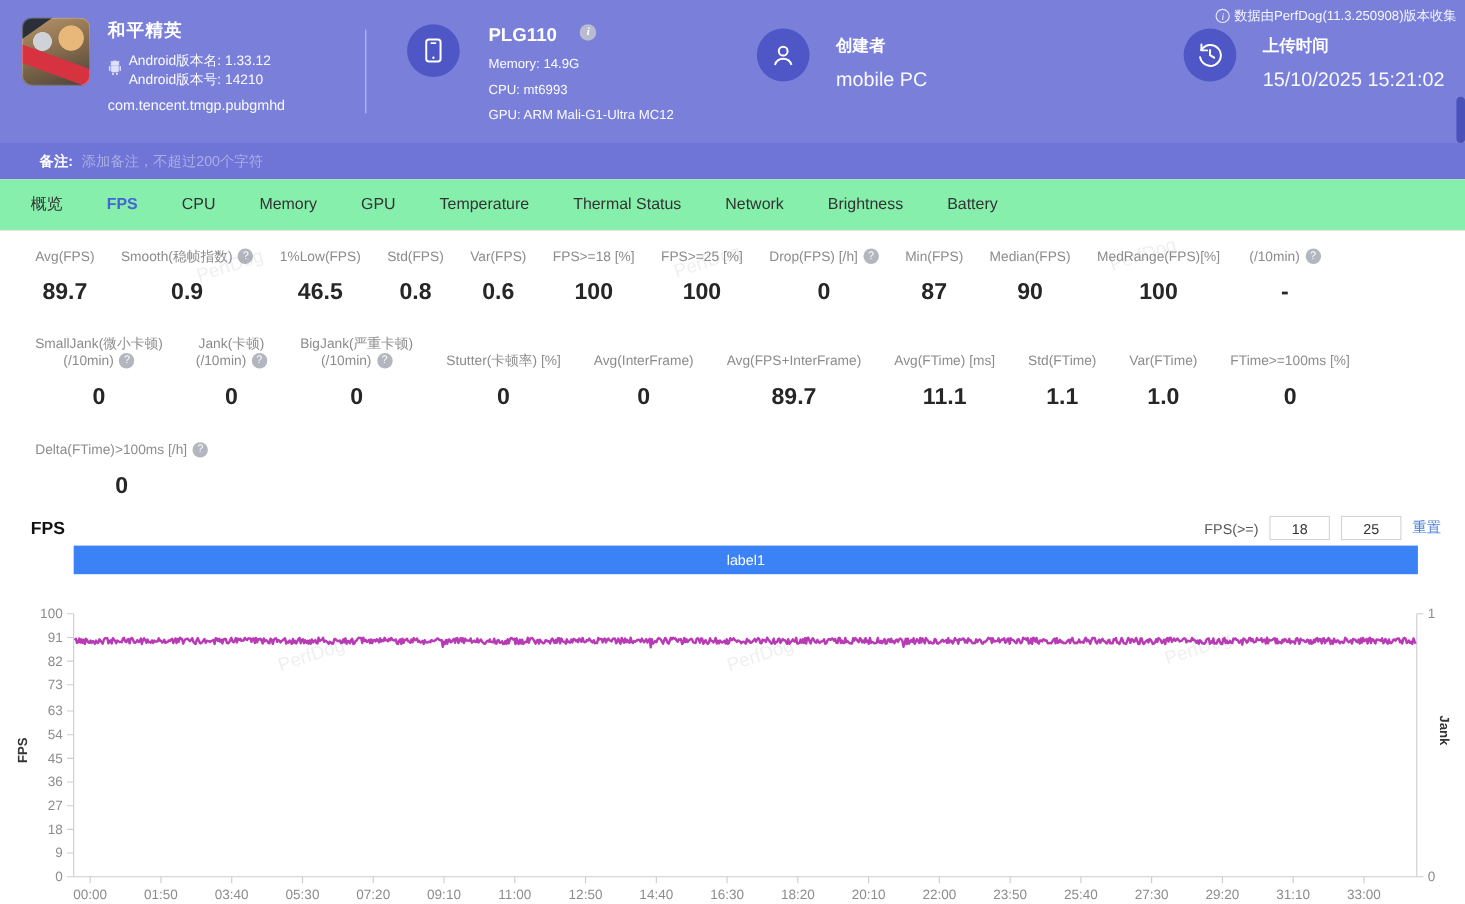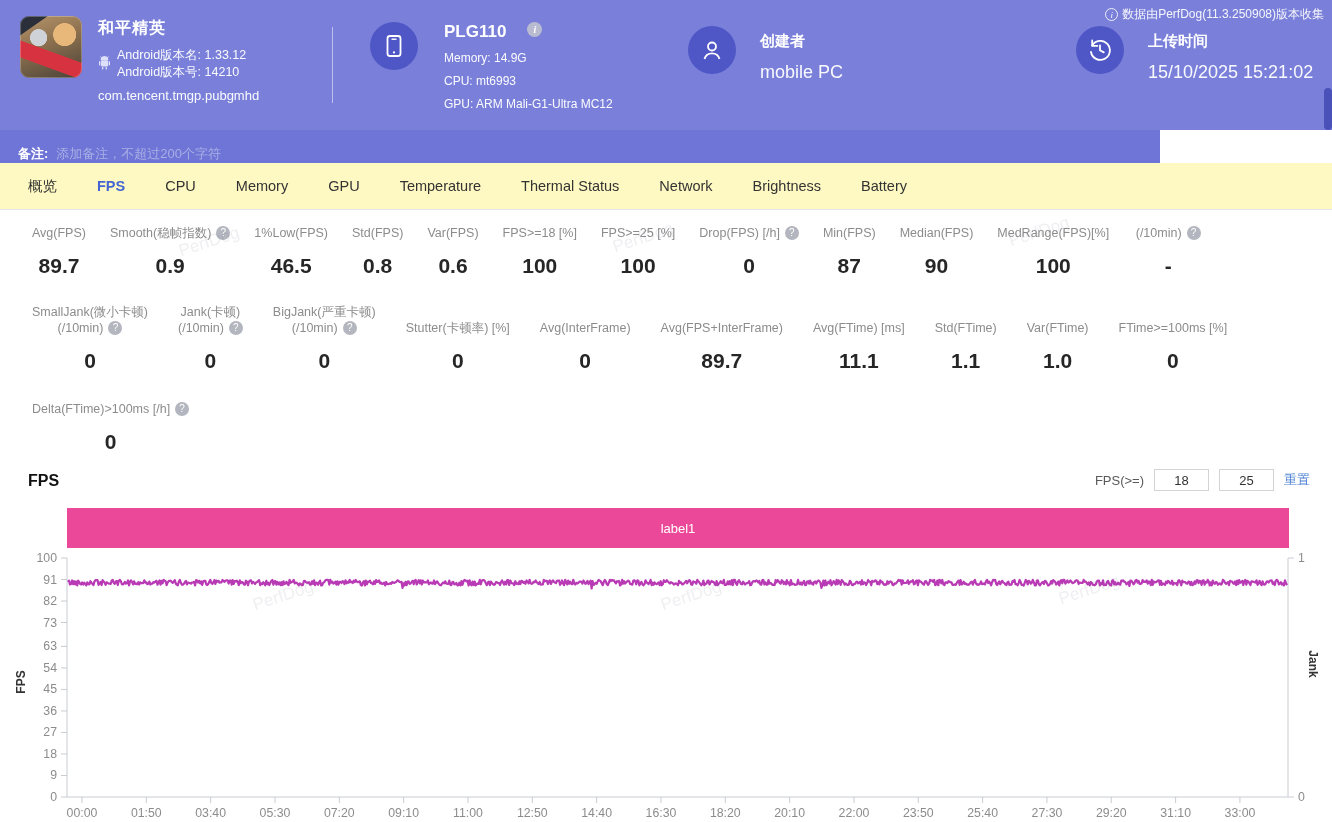--- a/index.html
+++ b/index.html
@@ -33,26 +33,26 @@
   .blk-value { font-size:18px; margin-top:11px; color:rgba(255,255,255,.95); }
   .dev-block { left:370px; top:22px; gap:26px; }
   .dev-name { font-size:17px; font-weight:700; display:flex; align-items:flex-start; gap:21px; }
   .dev-info-icon { width:15px; height:15px; border-radius:50%; background:#b9bcd0; color:#fff; font-size:10px; font-style:italic; display:inline-flex; align-items:center; justify-content:center; font-family:"Liberation Serif",serif; }
   .dev-lines div { font-size:12px; margin-top:9px; color:rgba(255,255,255,.97); }
   .creator-block { left:688px; top:26px; }
   .duration-block { left:878px; top:26px; }
   .upload-block { left:1076px; top:26px; }
 
   
-  .note-bar { position:absolute; top:130px; left:0; width:1160px; height:33px; background:#6e75d6; display:flex; align-items:flex-end; padding-left:18px; gap:8px; }
+  .note-bar { position:absolute; top:130px; left:0; width:1332px; height:33px; background:#6e75d6; display:flex; align-items:center; padding-left:36px; gap:8px; }
   .note-label { color:#fff; font-size:13px; font-weight:700; }
   .note-placeholder { color:#a9aee4; font-size:13px; }
 
   
-  .tabs { position:absolute; top:163px; left:0; width:1332px; height:47px; background:#fef9c3; border-bottom:1px solid #e7e7ea; display:flex; align-items:center; padding-left:8px; }
+  .tabs { position:absolute; top:163px; left:0; width:1332px; height:47px; background:#86efac; border-bottom:1px solid #e7e7ea; display:flex; align-items:center; padding-left:8px; }
   .tab { font-size:14.5px; color:#333; padding:0 20px; line-height:46px; cursor:pointer; }
   .tab.active { color:#4565d2; font-weight:700; }
 
   
   .stats { position:absolute; top:210px; left:0; width:1332px; }
   .stat-row { display:flex; align-items:flex-end; padding-left:32px; }
   .stat-row.r1 { margin-top:10px; gap:24px; }
   .stat-row.r2 { margin-top:26px; gap:30px; }
   .stat-row.r3 { margin-top:28px; gap:30px; }
   .stat-cell { display:flex; flex-direction:column; align-items:center; }
@@ -62,21 +62,21 @@
   .stat-value { font-size:21px; font-weight:700; color:#262626; margin-top:13px; }
   .clip-frag { height:5px; width:70px; overflow:hidden; color:#b9b9b9; font-size:11px; line-height:12px; }
 
   
   .fps-head-title { position:absolute; top:472px; left:28px; font-size:16px; font-weight:700; color:#111; }
   .fps-controls { position:absolute; top:469px; right:22px; display:flex; align-items:center; gap:10px; }
   .fps-controls .flabel { font-size:13px; color:#595959; }
   .fps-controls input { width:55px; height:22px; border:1px solid #d4d4d4; text-align:center; font-size:13px; color:#333; background:#fff; }
   .reset-link { font-size:13px; color:#4a7fd4; cursor:pointer; }
 
-  .banner { position:absolute; top:508px; left:67px; width:1222px; height:40px; background:#ec4899; color:#fff; font-size:13px; display:flex; align-items:center; justify-content:center; }
+  .banner { position:absolute; top:496px; left:67px; width:1222px; height:26px; background:#3b82f6; color:#fff; font-size:13px; display:flex; align-items:center; justify-content:center; }
 
   .chart-area { position:absolute; top:545px; left:0; width:1332px; height:277px; }
   .axis-title-left { position:absolute; left:9px; top:130px; font-size:12px; font-weight:700; color:#333; transform:rotate(-90deg); }
   .axis-title-right { position:absolute; right:6px; top:112px; font-size:12px; font-weight:700; color:#333; transform:rotate(90deg); }
 
   
   .watermark { position:absolute; font-size:17px; color:rgba(100,100,130,.10); transform:rotate(-18deg); pointer-events:none; }
   .scroll-thumb { position:absolute; right:0; top:88px; width:8px; height:42px; background:#4a51b9; border-radius:4px; }
 </style>
 </head>

